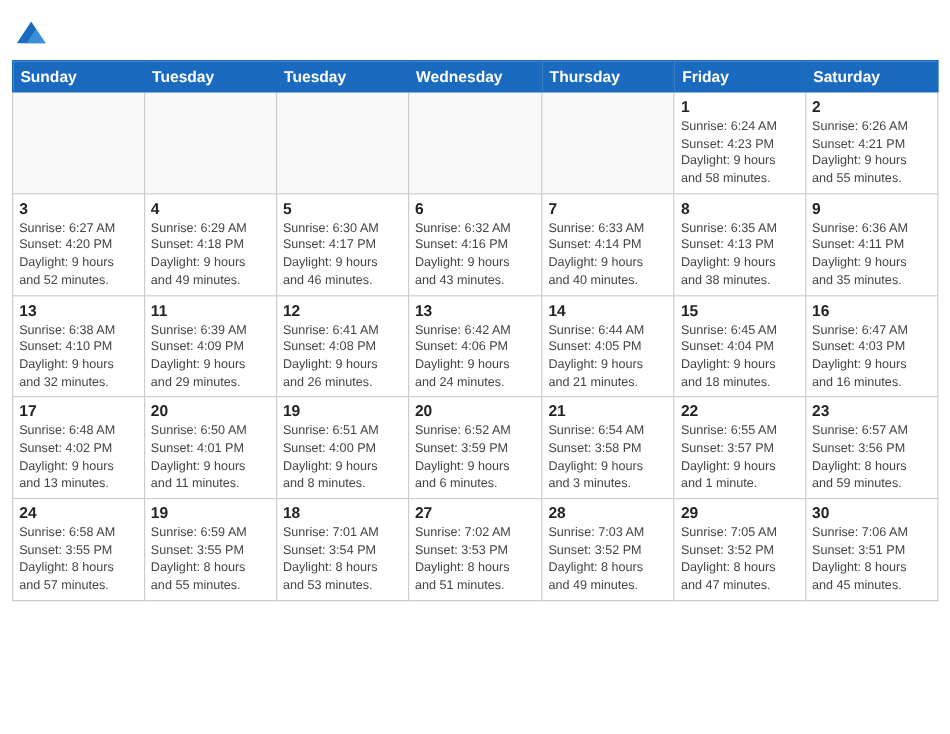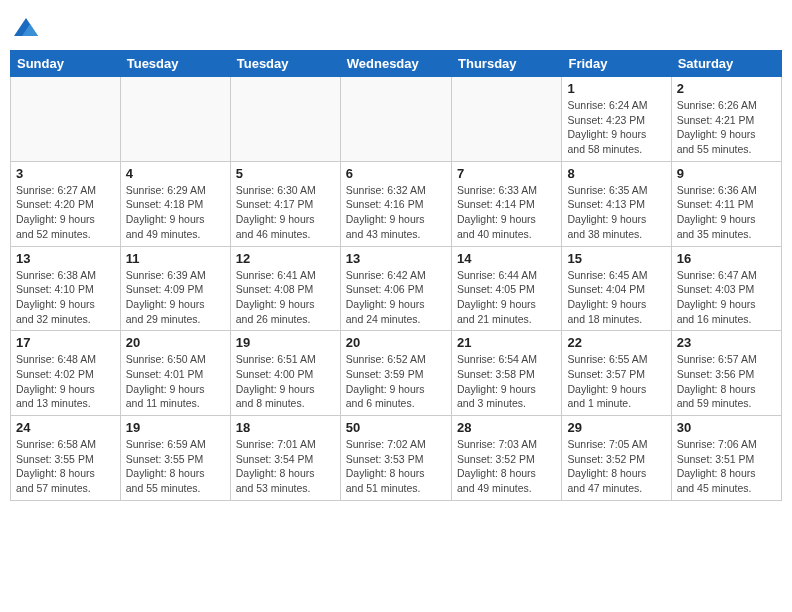--- a/index.html
+++ b/index.html
@@ -243,21 +243,21 @@
           </td>
           <td class="has-date">
             <span class="day-num">19</span>
             <div class="day-info">Sunrise: 6:59 AM<br>Sunset: 3:55 PM<br>Daylight: 8 hours<br>and 55 minutes.</div>
           </td>
           <td class="has-date">
             <span class="day-num">18</span>
             <div class="day-info">Sunrise: 7:01 AM<br>Sunset: 3:54 PM<br>Daylight: 8 hours<br>and 53 minutes.</div>
           </td>
           <td class="has-date">
-            <span class="day-num">50</span>
+            <span class="day-num">27</span>
             <div class="day-info">Sunrise: 7:02 AM<br>Sunset: 3:53 PM<br>Daylight: 8 hours<br>and 51 minutes.</div>
           </td>
           <td class="has-date">
             <span class="day-num">28</span>
             <div class="day-info">Sunrise: 7:03 AM<br>Sunset: 3:52 PM<br>Daylight: 8 hours<br>and 49 minutes.</div>
           </td>
           <td class="has-date">
             <span class="day-num">29</span>
             <div class="day-info">Sunrise: 7:05 AM<br>Sunset: 3:52 PM<br>Daylight: 8 hours<br>and 47 minutes.</div>
           </td>

